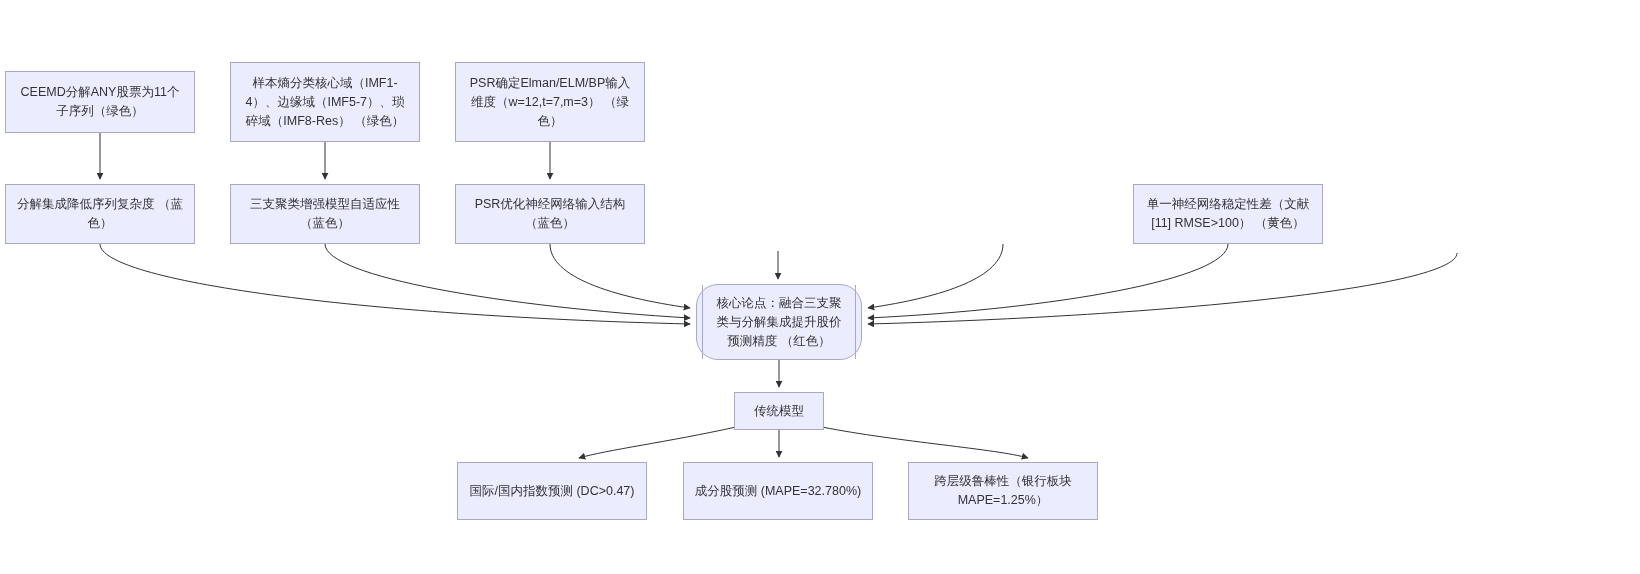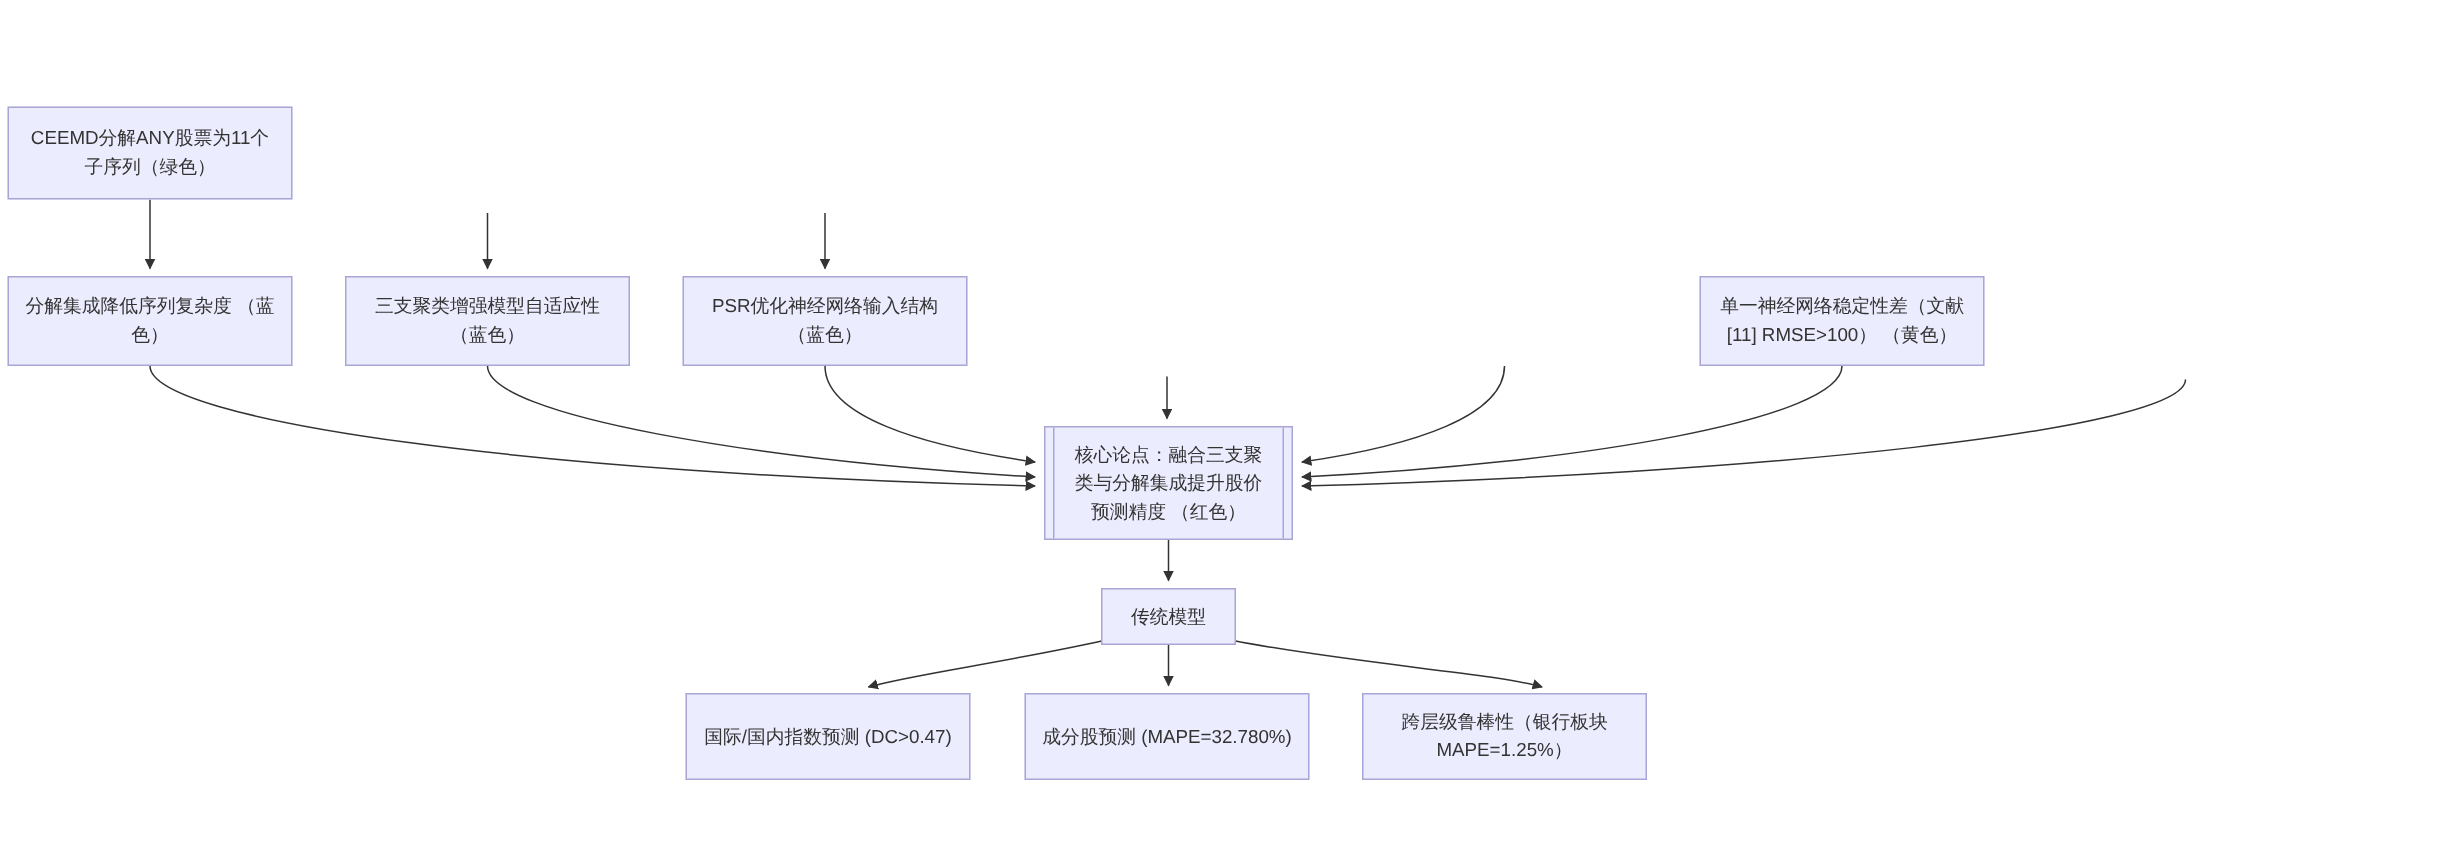--- a/index.html
+++ b/index.html
@@ -24,21 +24,21 @@
     border: 1px solid #a9a6d6;
     color: #333333;
     font-size: 12.5px;
     line-height: 19px;
     text-align: center;
     display: flex;
     align-items: center;
     justify-content: center;
     padding: 4px 9px;
   }
-  .node.subroutine { padding: 4px 14px; }
+  .node.subroutine { padding: 4px 14px; border-radius: 22px; }
   .sub-line {
     position: absolute;
     top: 0; bottom: 0;
     width: 0;
     border-left: 1px solid #a9a6d6;
   }
   .sub-line.left  { left: 5px; }
   .sub-line.right { right: 5px; }
 
   
@@ -116,20 +116,26 @@
 
       <path d="M736,398 C668,413 606,421 579,429" marker-end="url(#arrow)"></path>
       <path d="M779,401 V428" marker-end="url(#arrow)"></path>
       <path d="M822,398 C898,413 998,420 1028,429" marker-end="url(#arrow)"></path>
     </g>
   </svg>
 
   <div class="node" id="n-ceemd">
       <span>CEEMD分解ANY股票为11个 子序列（绿色）</span>
     </div>
+  <div class="node" id="n-entropy">
+      <span>样本熵分类核心域（IMF1-4）、边缘域（IMF5-7）、琐碎域（IMF8-Res） （绿色）</span>
+    </div>
+  <div class="node" id="n-psrdim">
+      <span>PSR确定Elman/ELM/BP输入维度（w=12,t=7,m=3） （绿色）</span>
+    </div>
 
   <div class="node" id="n-decomp">
       <span>分解集成降低序列复杂度 （蓝色）</span>
     </div>
   <div class="node" id="n-threeway">
       <span>三支聚类增强模型自适应性 （蓝色）</span>
     </div>
   <div class="node" id="n-psrstruct">
       <span>PSR优化神经网络输入结构 （蓝色）</span>
     </div>

